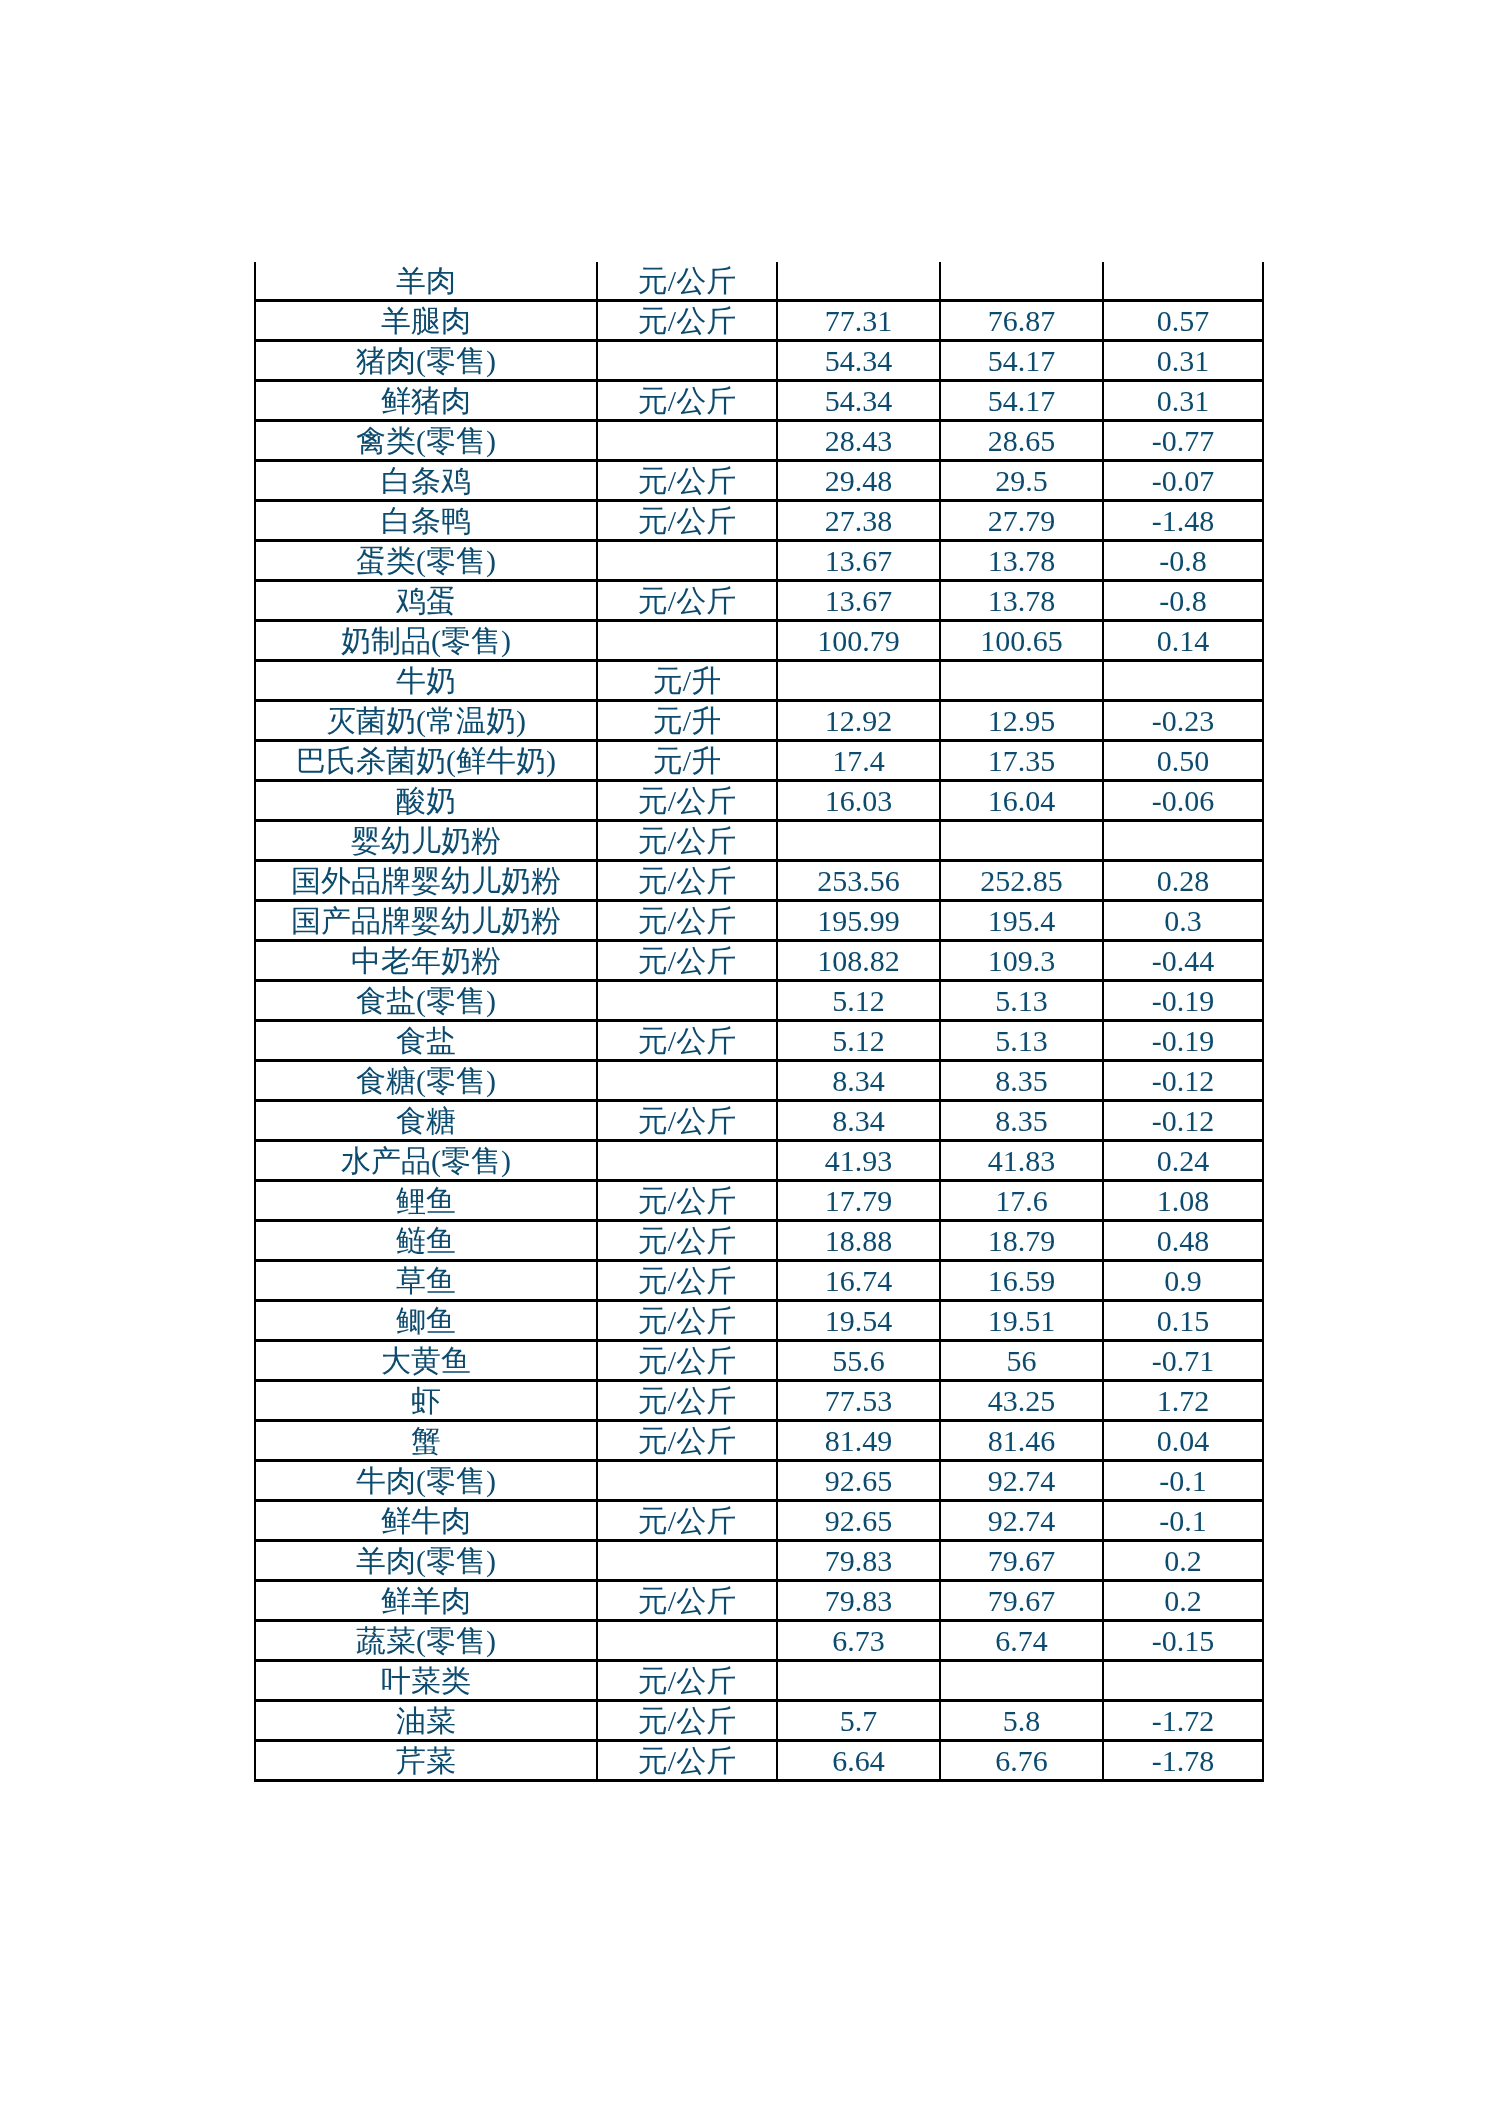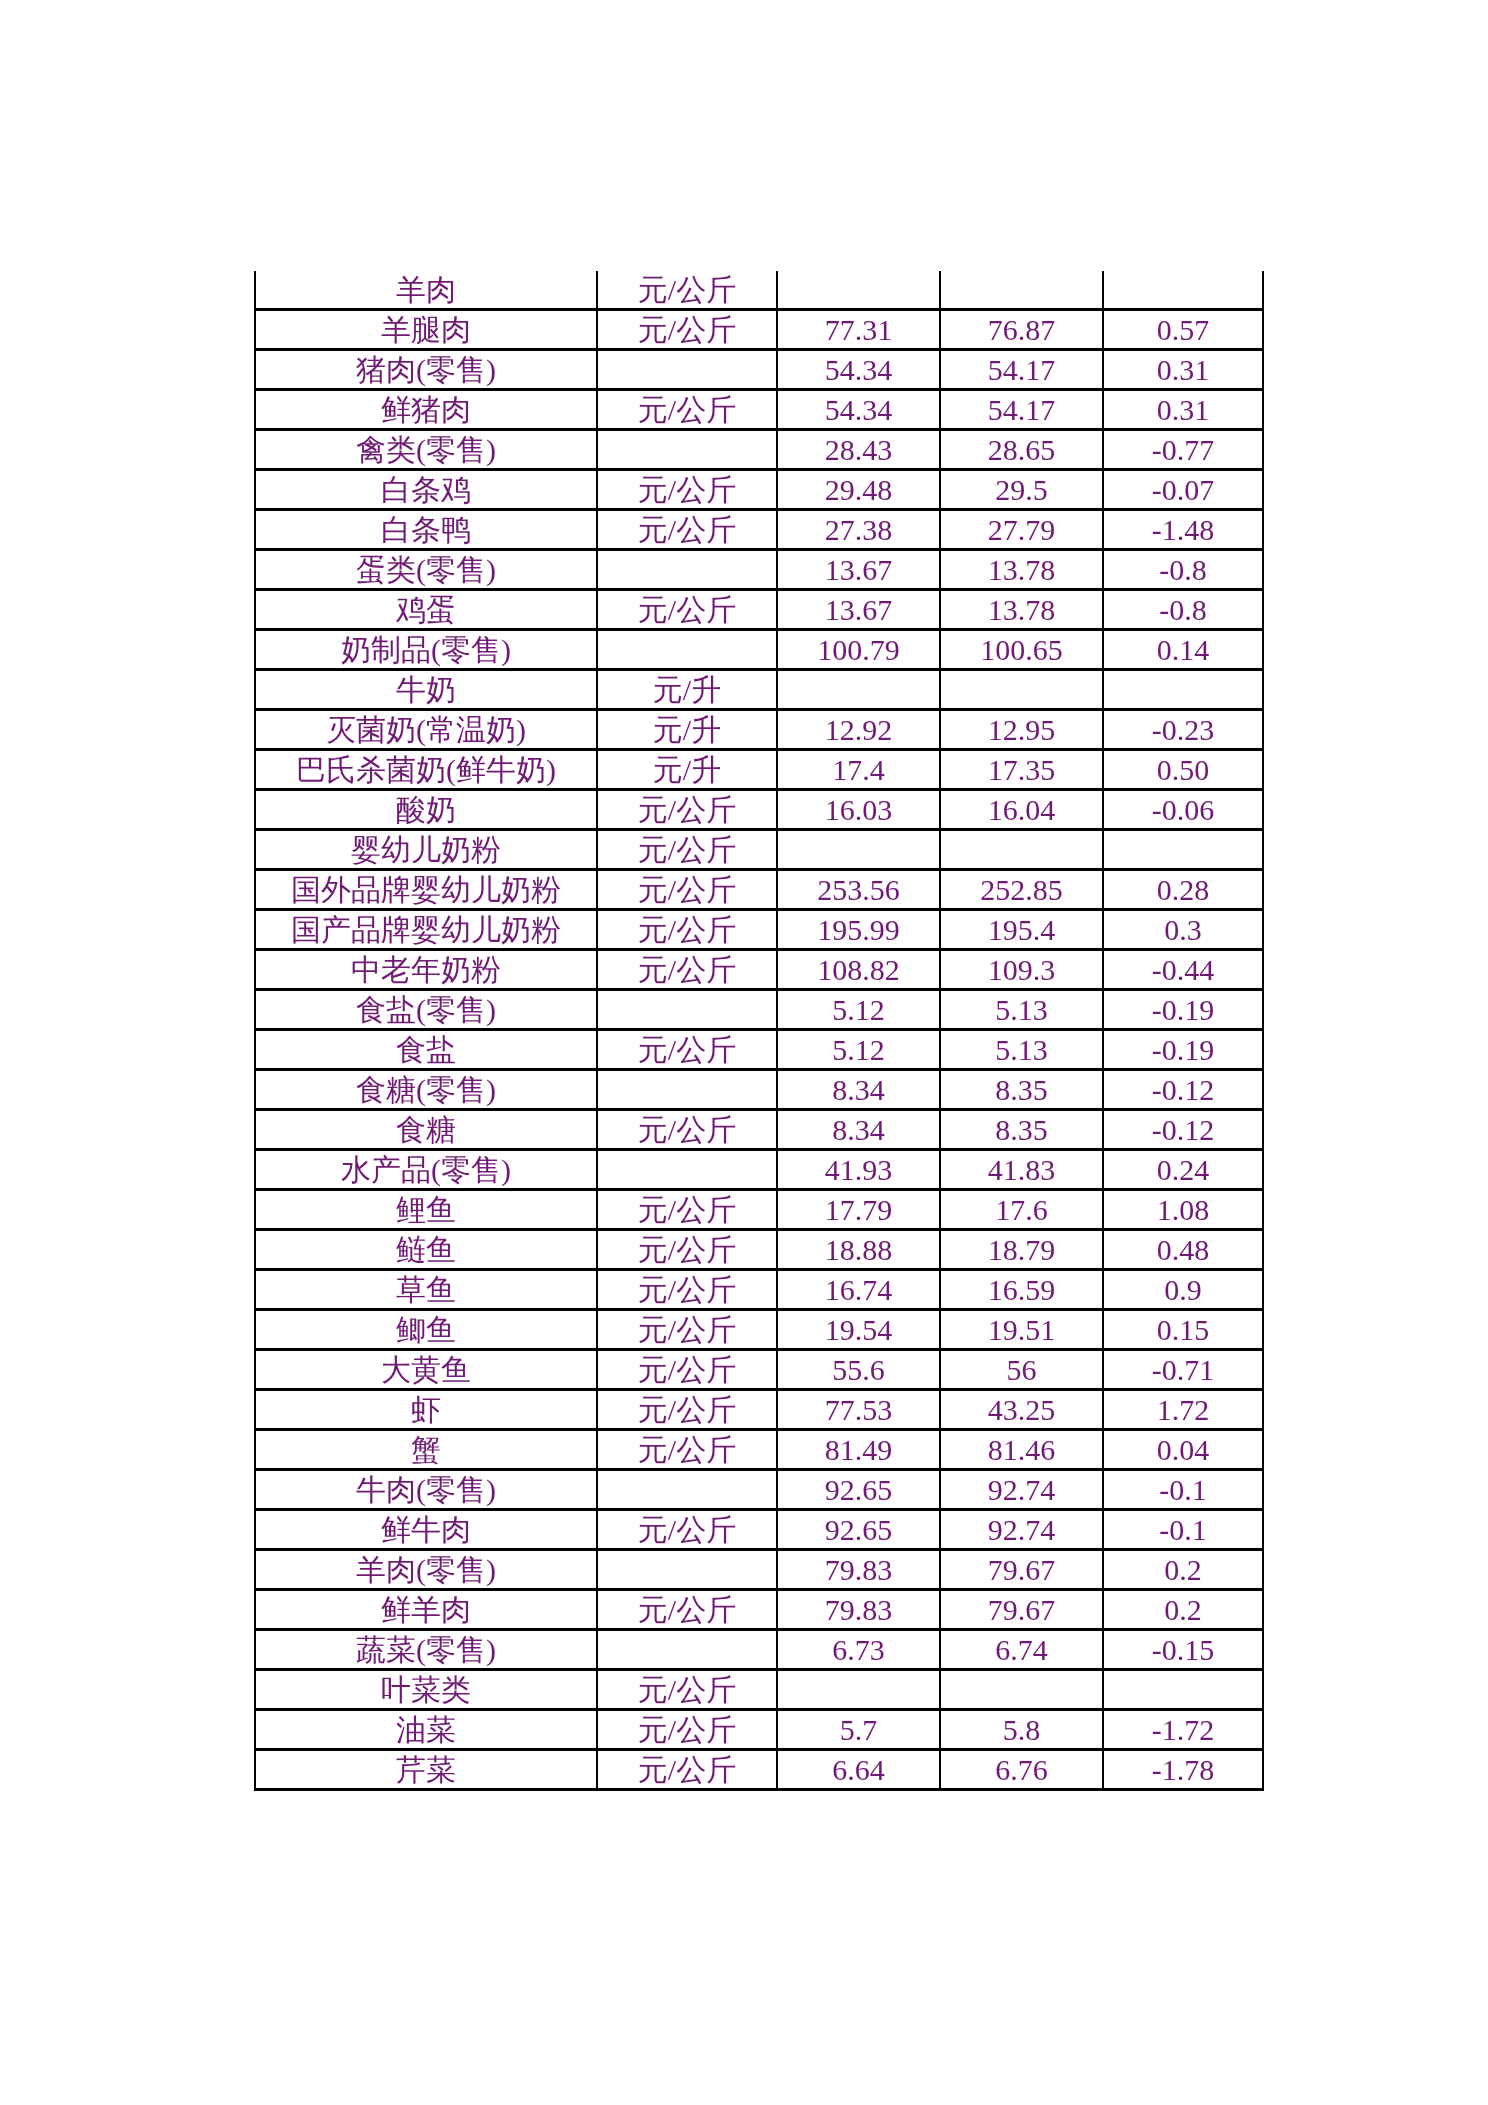--- a/index.html
+++ b/index.html
@@ -6,22 +6,21 @@
     margin: 0;
     padding: 0;
     background: #ffffff;
   }
   .page {
     position: relative;
     width: 1488px;
     height: 1789px;
     background: #ffffff;
     font-family: "Liberation Serif", "DejaVu Serif", serif;
-    color: #701a75;
-    margin-top: 9px;
+    color: #0c4a6e;
   }
   table.price-table {
     position: absolute;
     left: 254px;
     top: 262px;
     width: 1008px;
     border-collapse: collapse;
     table-layout: fixed;
   }
   table.price-table td {

